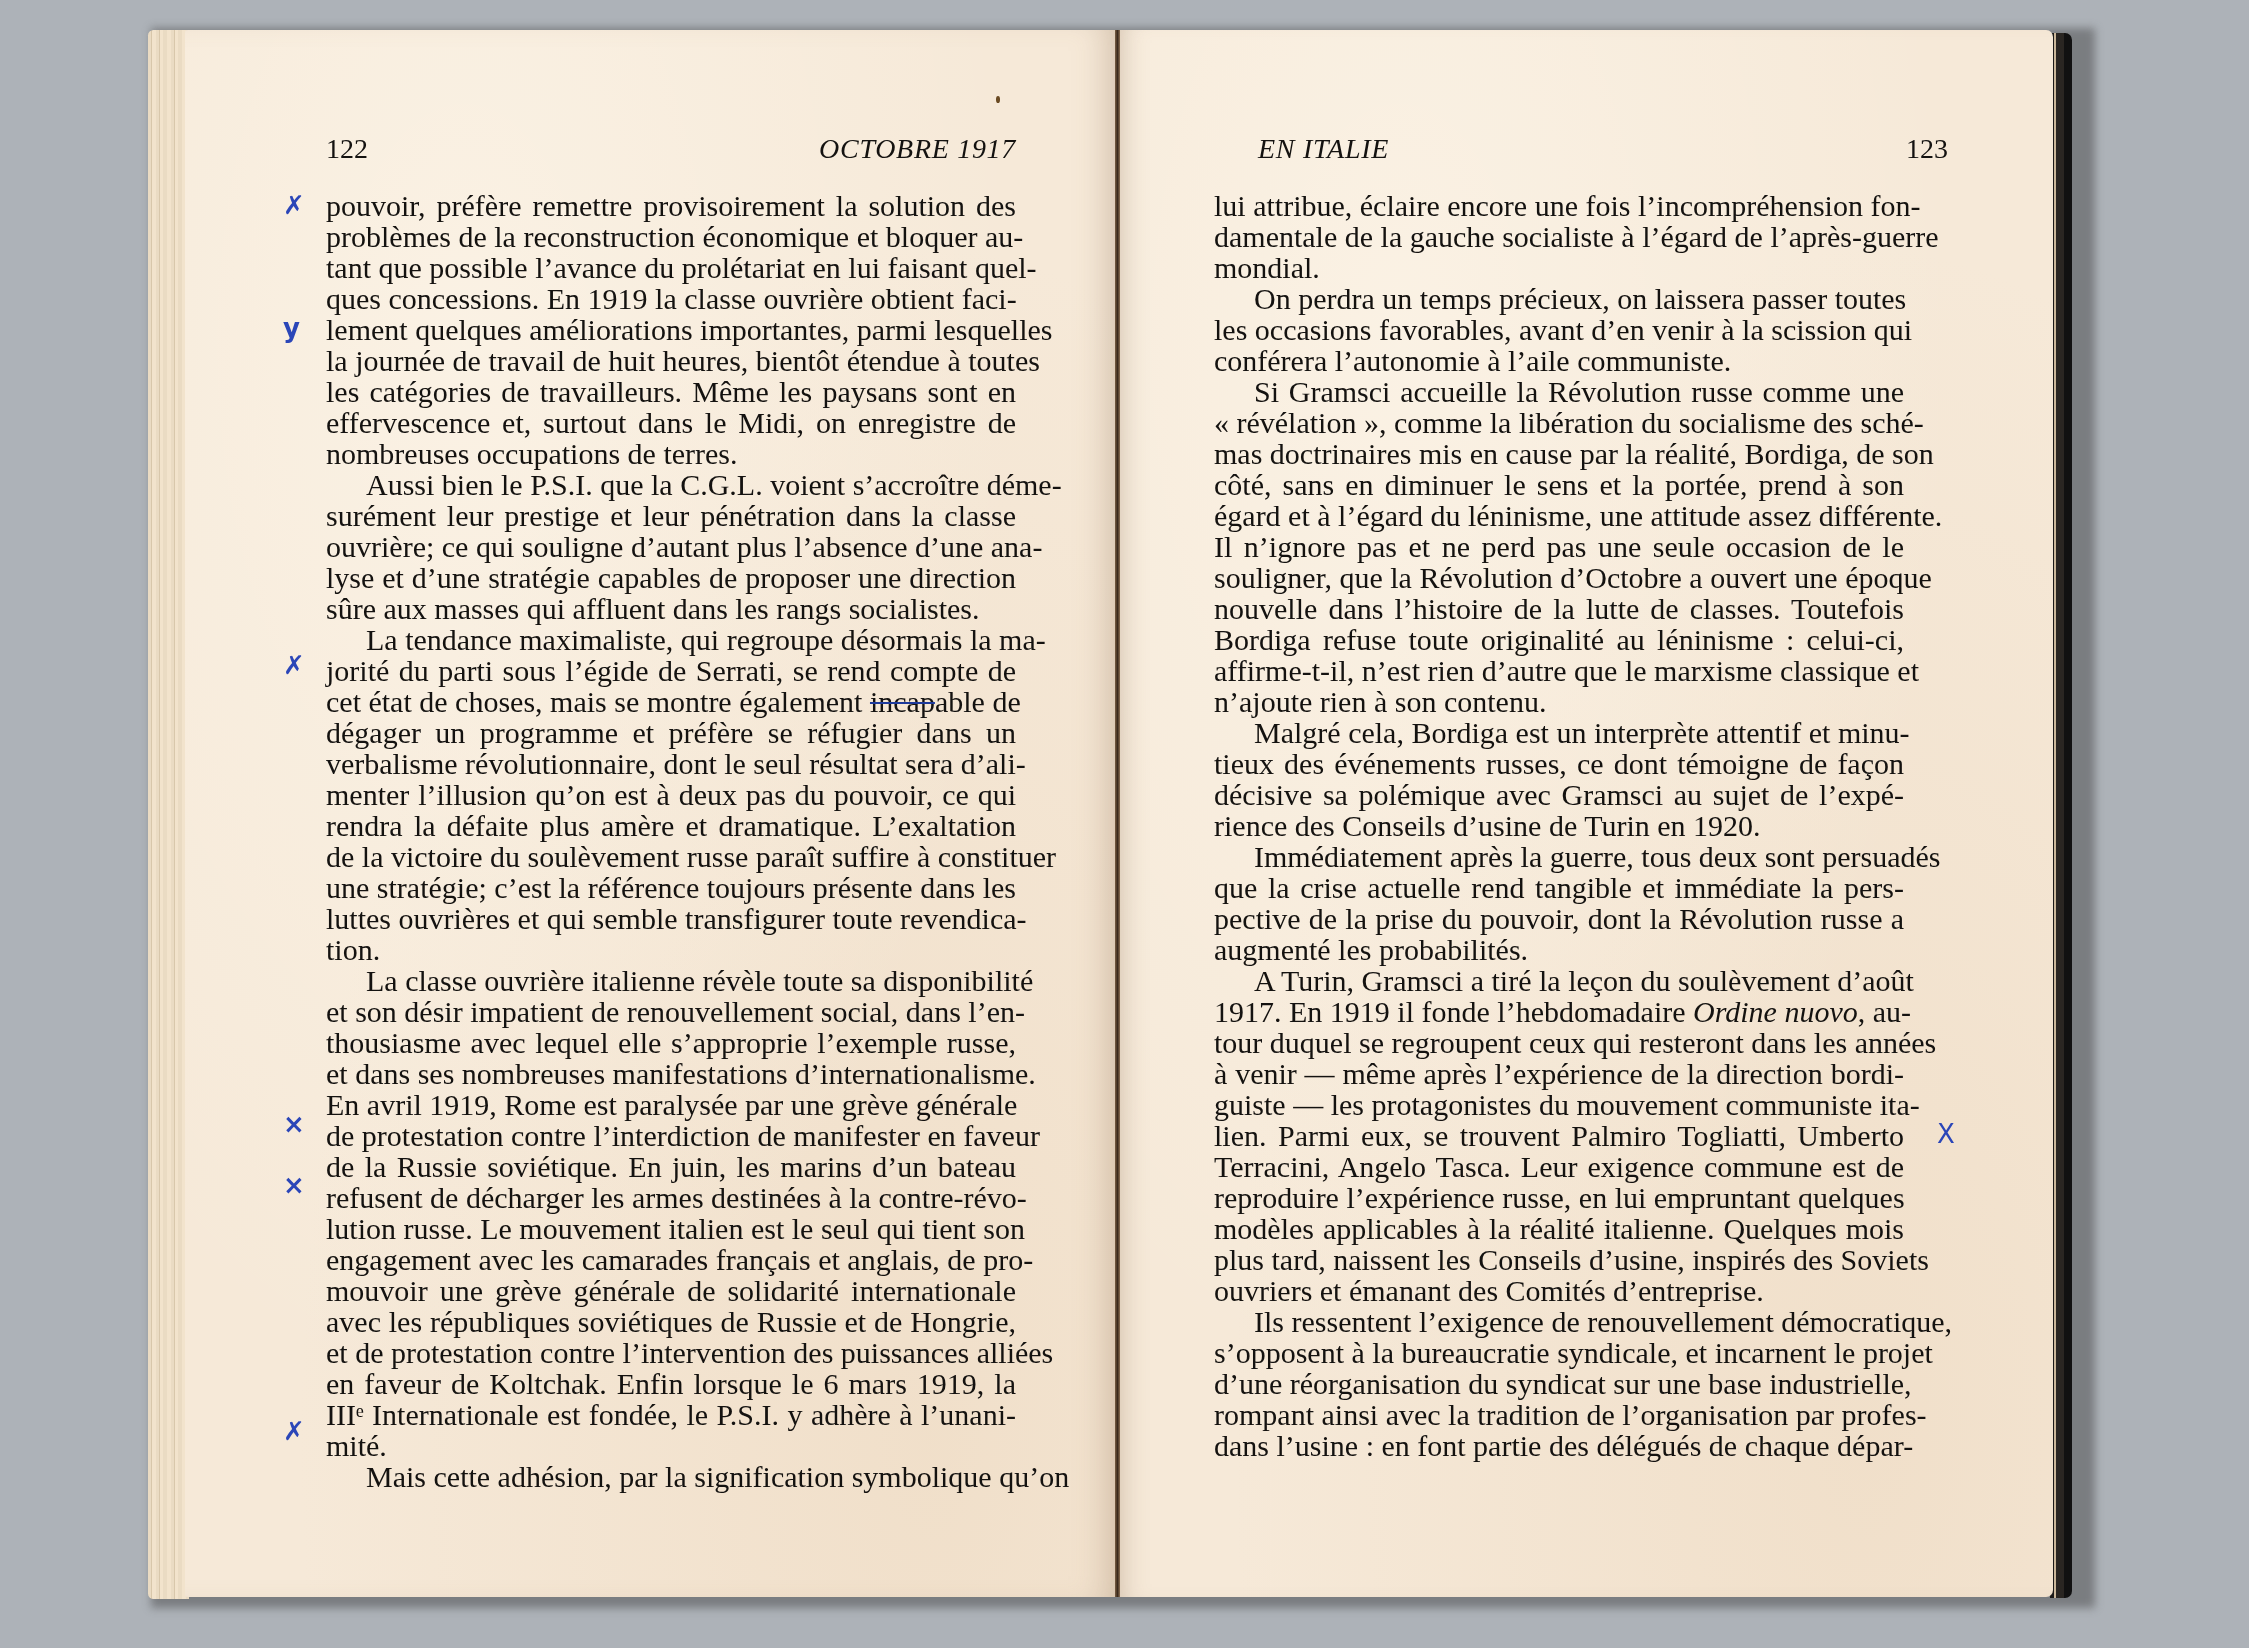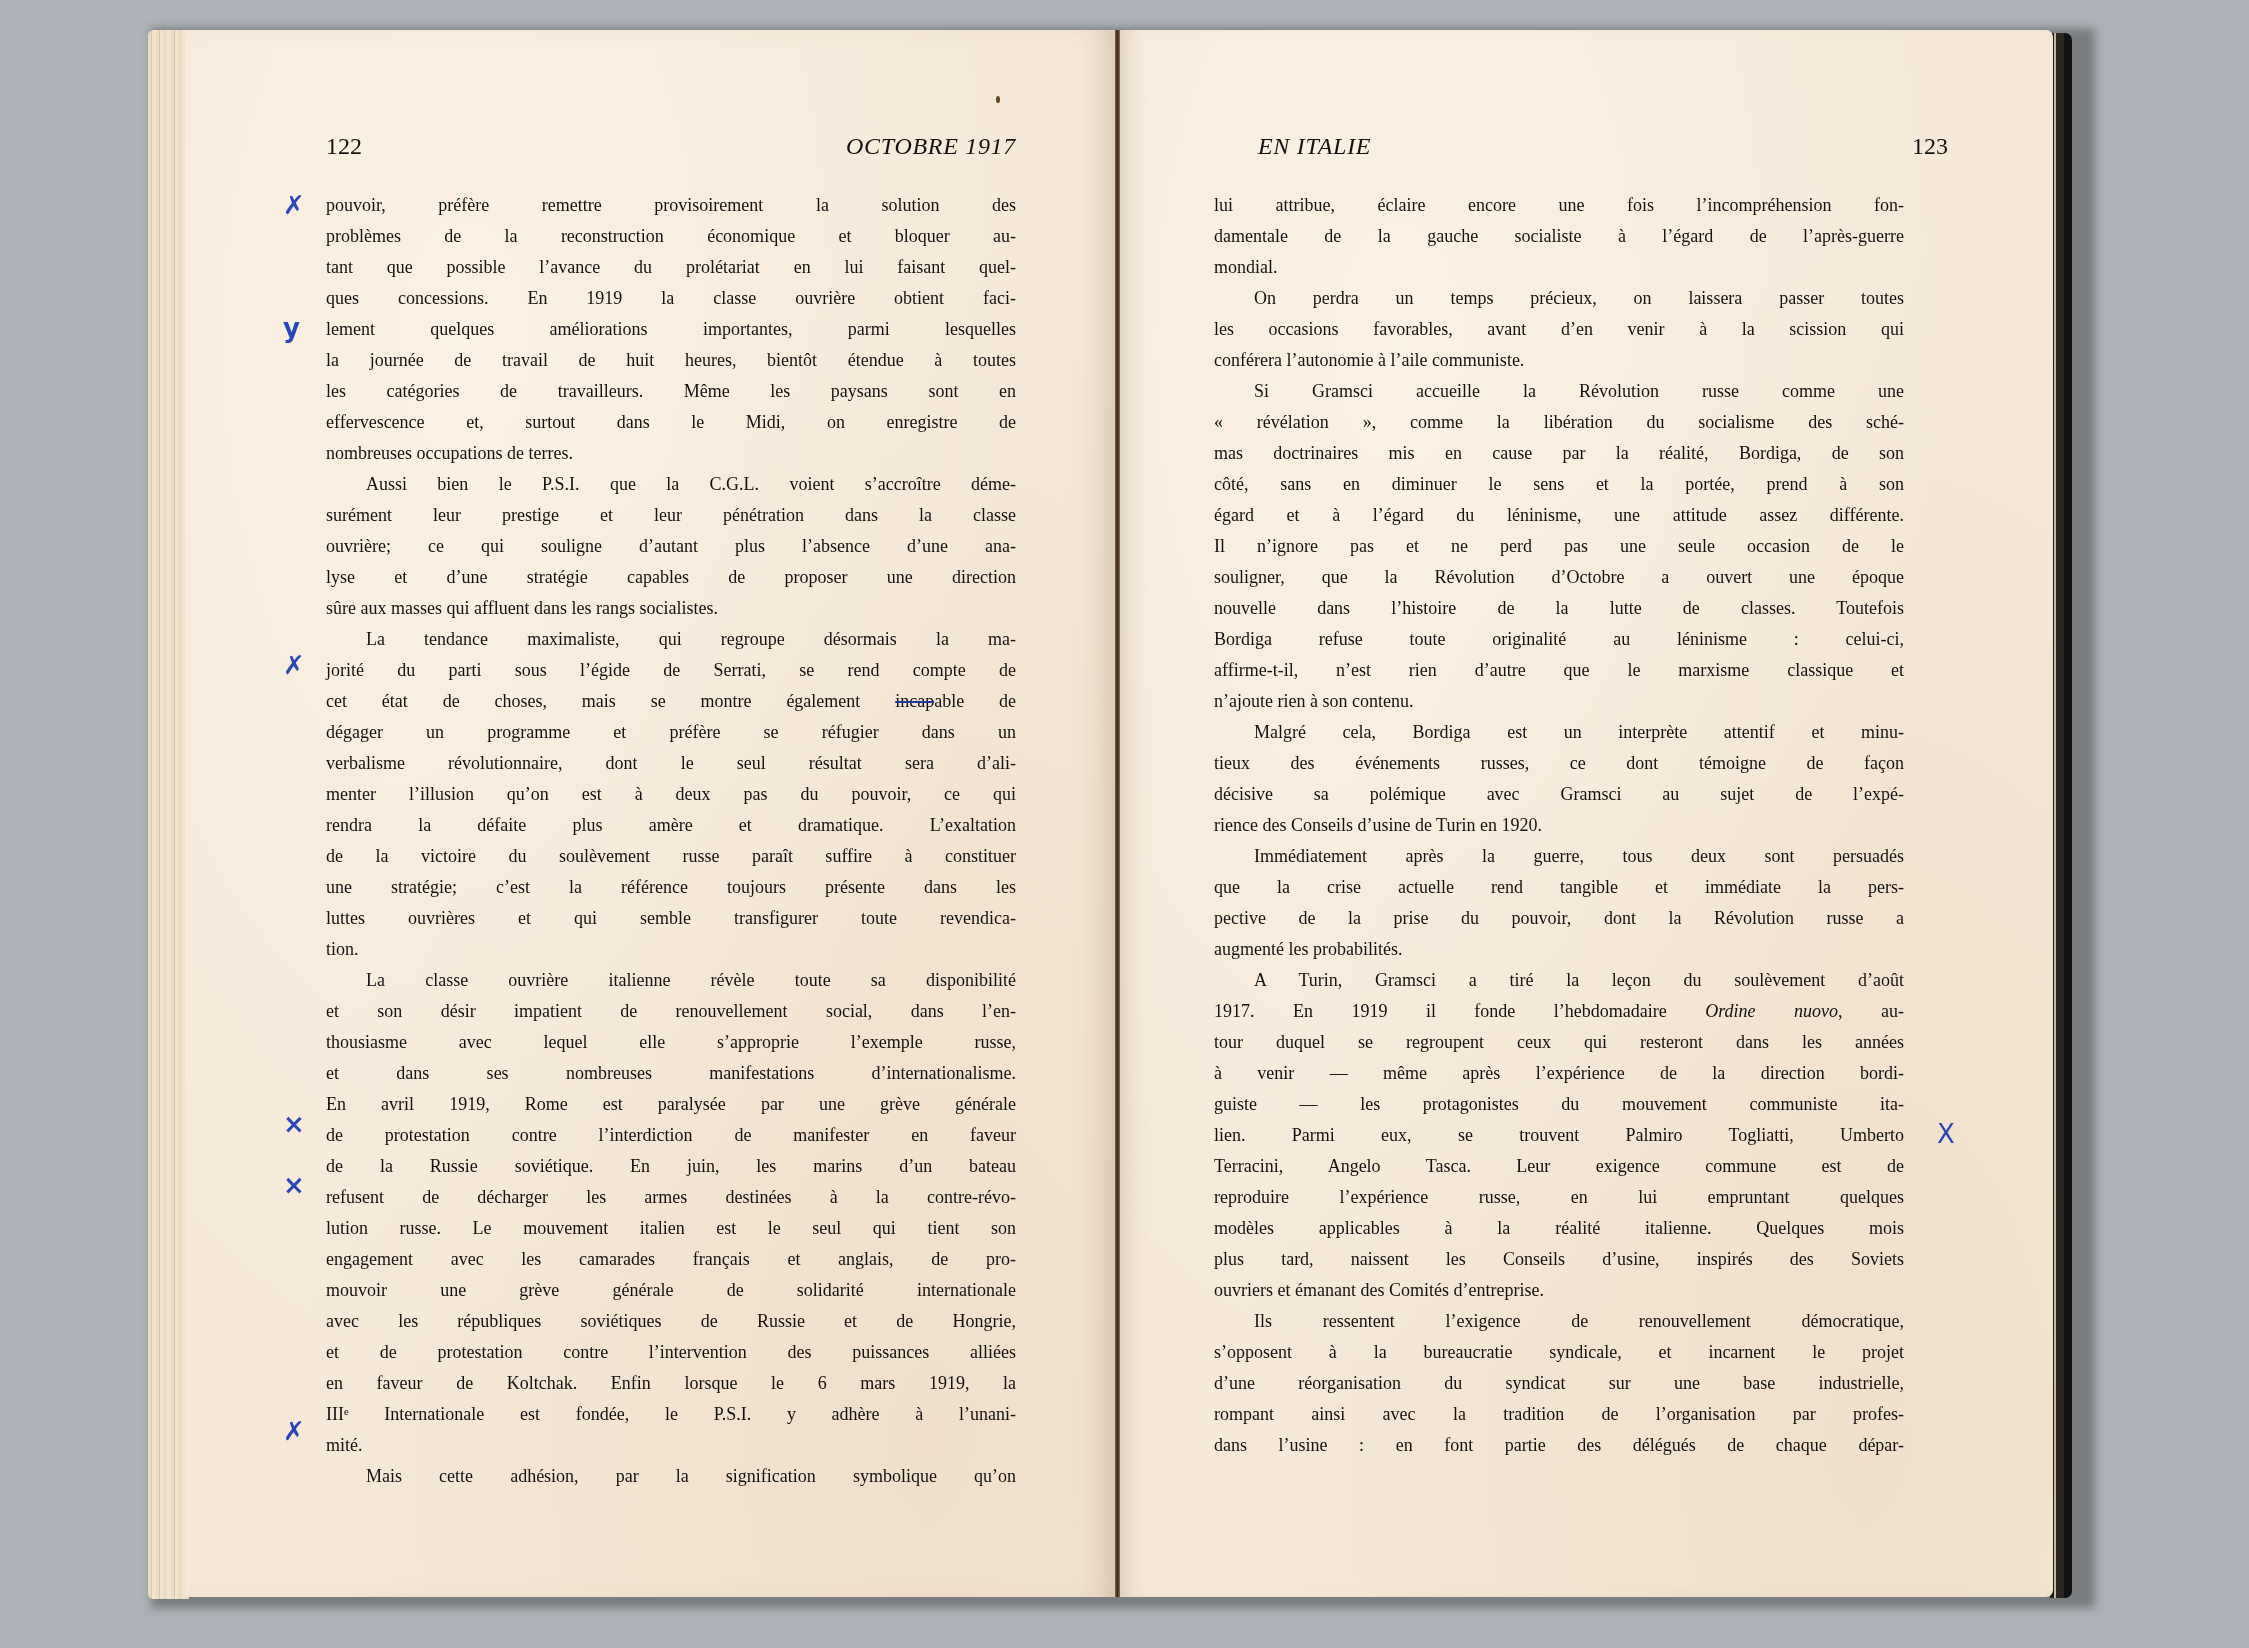--- a/index.html
+++ b/index.html
@@ -32,26 +32,26 @@
   }
   .page-left { left:185px; width:931px; border-radius:2.7px 0 0 2.7px;
     box-shadow: inset -27.5px 0 34px -20.6px rgba(140,110,80,0.35); }
   .page-right { left:1119px; width:934px; border-radius:0 6.9px 6.9px 0;
     box-shadow: inset 20.6px 0 27.5px -20.6px rgba(120,90,60,0.35); }
   .gutter {
     position:absolute; left:1115px; top:30px; width:4.8px; height:1567px;
     background:linear-gradient(90deg,#7a5f44,#3b2a1c,#8c6f52);
   }
   .running-head {
-    position:absolute; top:133px; font-size:24px; color:#141210;
+    position:absolute; top:133px; font-size:28px; color:#141210;
     display:flex; justify-content:space-between; align-items:baseline;
   }
   .running-head .title { font-style:italic; letter-spacing:0.7px; }
   .text-block {
-    position:absolute; top:190px; font-size:18px; line-height:31px;
+    position:absolute; top:190px; font-size:30px; line-height:31px;
     color:#141210; text-align:justify; hyphens:none;
   }
   .line { display:block; text-align:justify; text-align-last:justify; white-space:nowrap; overflow:visible; height:31px; }
   .line.last { text-align-last:left; }
   .line.indent { padding-left:40px; }
   .line .it { font-style:italic; }
   .strike { text-decoration:line-through; text-decoration-color:#1d3a9c; text-decoration-thickness:2.1px; }
   .left-block { left:326px; width:690px; }
   .right-block { left:1214px; width:690px; }
   .head-left { left:326px; width:690px; }

